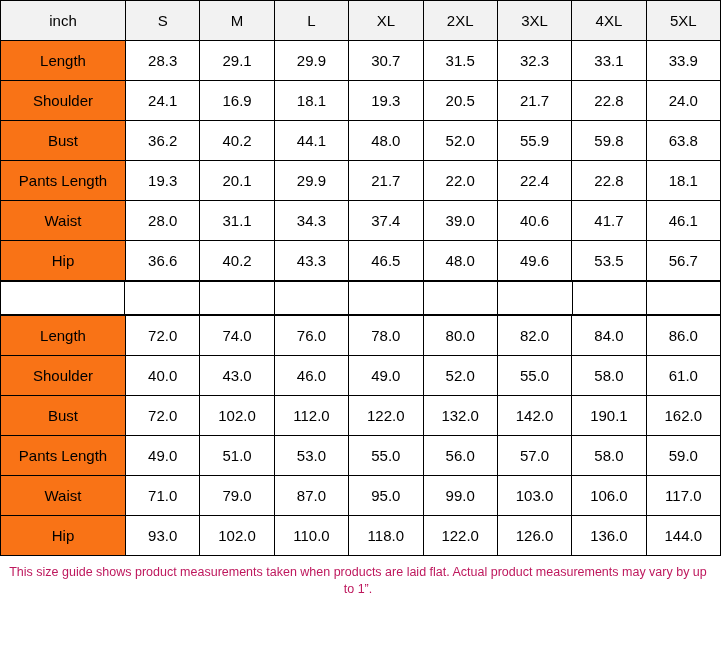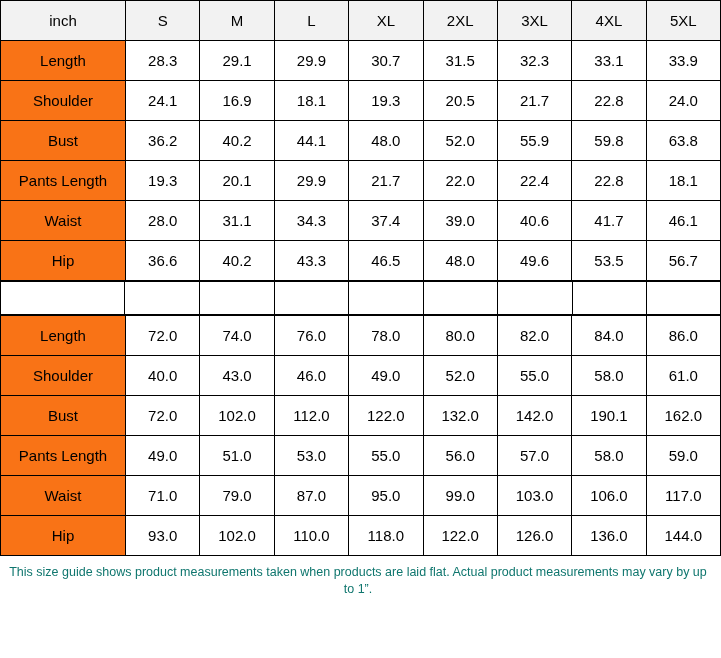--- a/index.html
+++ b/index.html
@@ -60,21 +60,21 @@
     height: 34px;
   }
   .spacer-block .cell:last-child {
     border-right: 1px solid #000000;
   }
   .footnote {
     font-size: 12.5px;
     line-height: 17px;
     text-align: center;
     padding: 8px 6px 4px 6px;
-    color: #0f766e;
+    color: #be185d;
   }
 </style>
 </head>
 <body>
 
 <div class="sheet">
   <div>
     <table class="size-table">
       <tbody>
           <tr>

